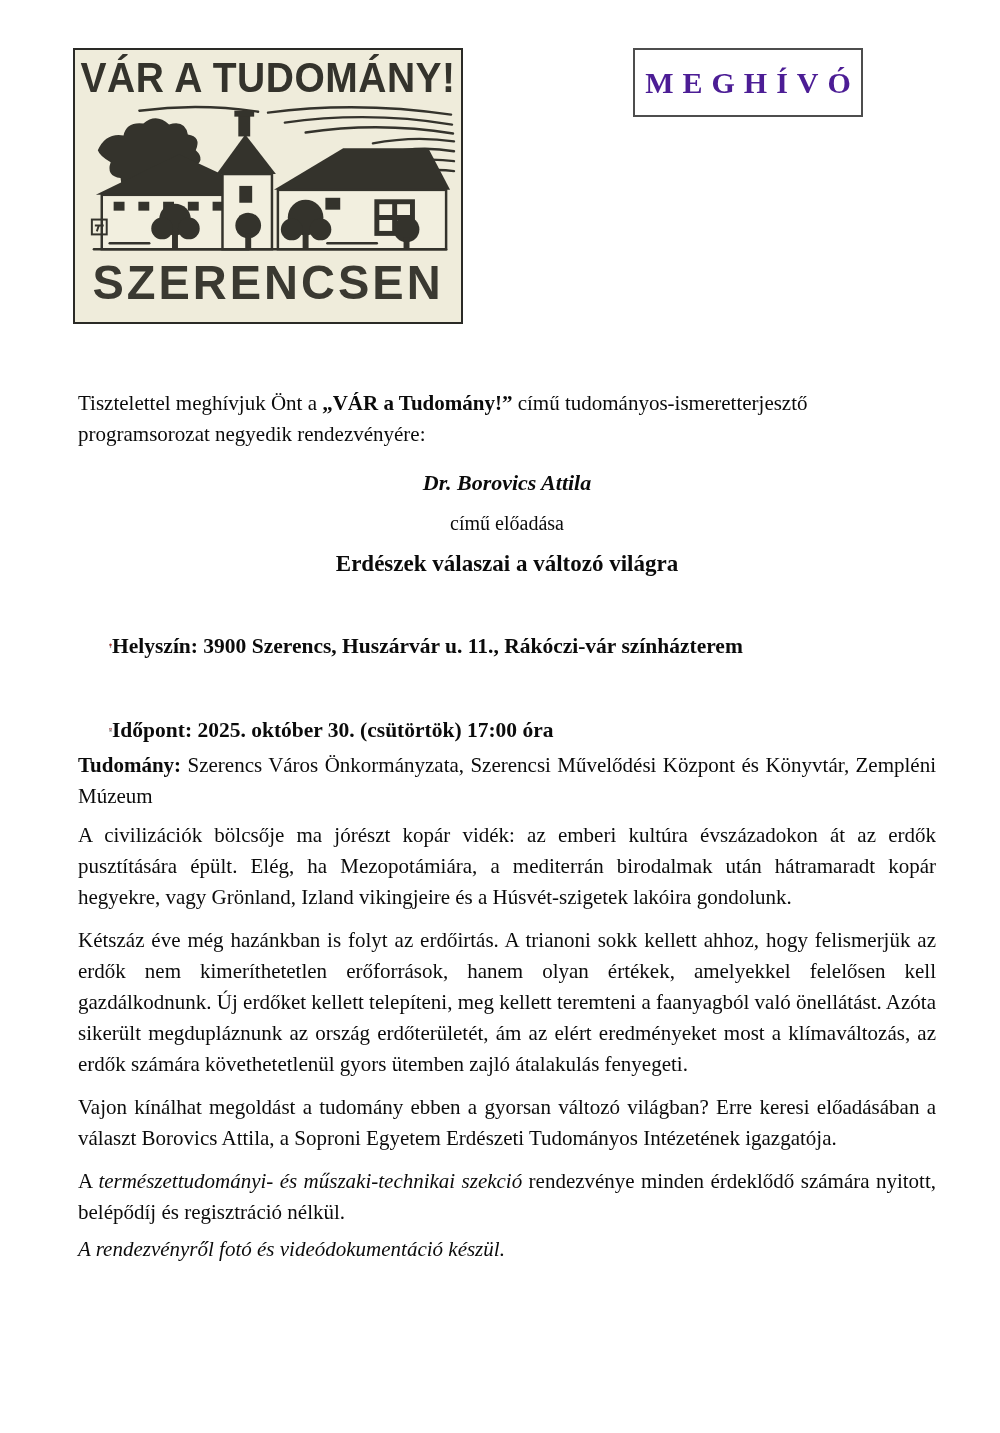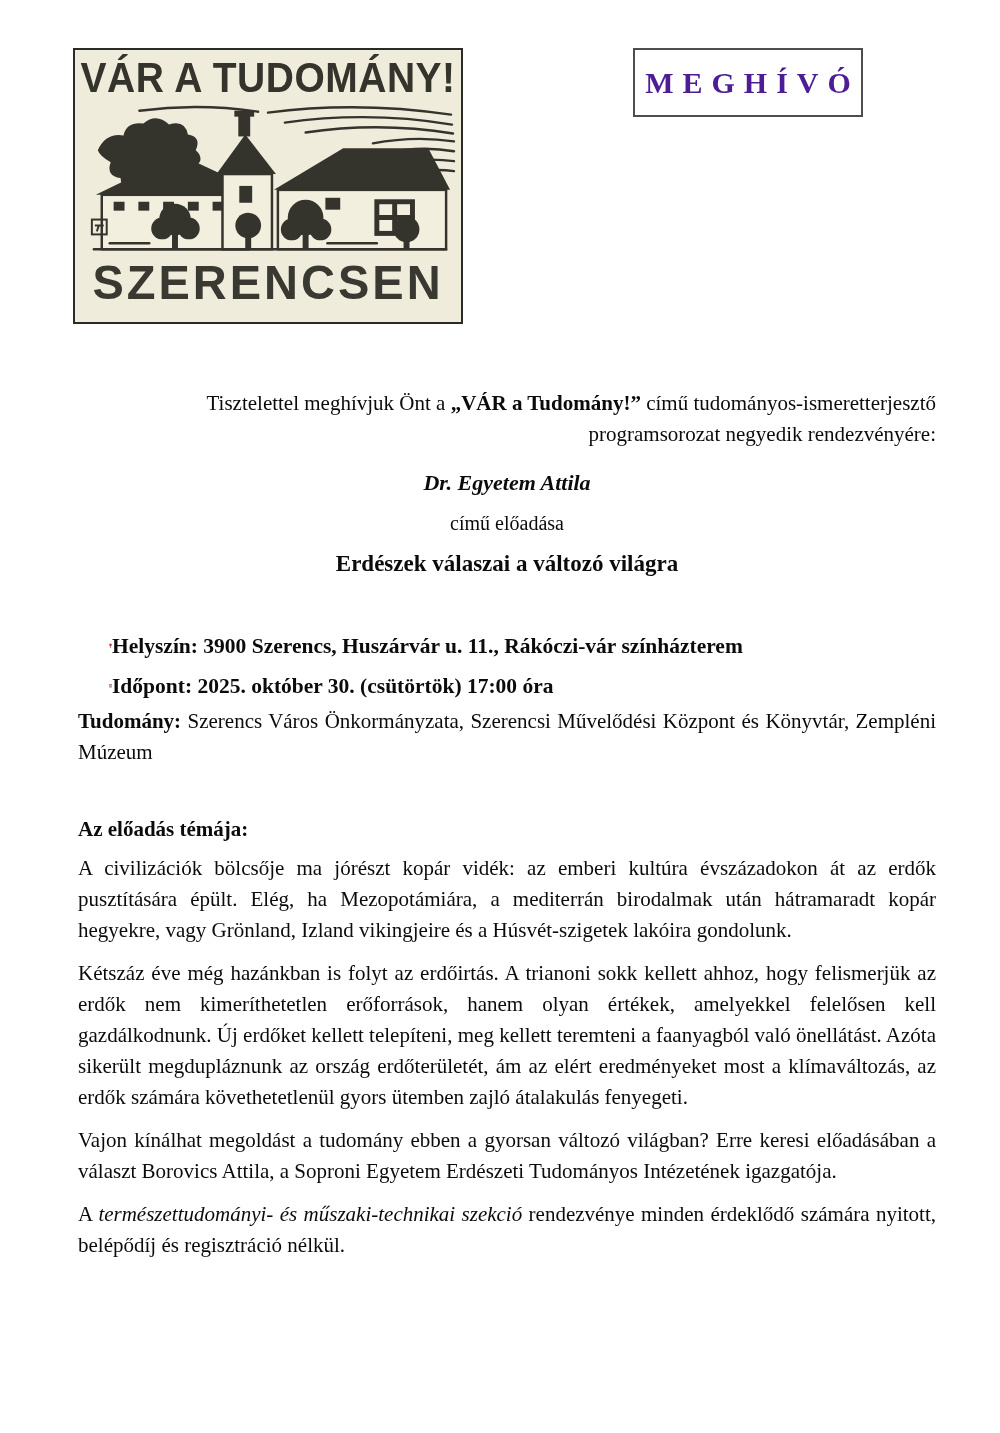--- a/index.html
+++ b/index.html
@@ -70,41 +70,42 @@
 
   
   .doc-body {
     position: absolute;
     left: 78px; top: 388px;
     width: 858px;
     font-size: 21px;
     line-height: 31px;
   }
   .doc-body p { margin: 0; }
-  .intro { text-align: right; }
+  .intro { text-align: left; }
   .centered { text-align: center; }
   .speaker {
     margin-top: 16px !important;
     font-weight: bold; font-style: italic;
     font-size: 22px; line-height: 34px;
   }
   .lecture-title {
     margin-top: 8px !important;
     font-weight: bold;
     font-size: 23px; line-height: 36px;
   }
   .lecture-suffix { margin-top: 8px !important; font-size: 20px; line-height: 30px; }
 
   .details { margin-top: 44px; }
   .detail-row {
     display: flex; align-items: center;
     height: 40px;
     font-weight: bold;
     font-size: 21.5px;
     white-space: nowrap;
+    margin-top: 44px;
   }
   .detail-row .icon-wrap { width: 34px; display: flex; justify-content: flex-end; align-items: center; padding-left: 31px; }
 
   .organizers { margin-top: 50px; text-align: justify; }
   .topic-heading { margin-top: 46px !important; font-weight: bold; }
   .para { text-align: justify; }
   .p1 { margin-top: 8px !important; }
   .p2, .p3 { margin-top: 12px !important; }
   .note-open { margin-top: 12px !important; text-align: justify; }
   .note-media { margin-top: 6px !important; font-style: italic; }
@@ -190,21 +191,21 @@
   </div>
 
   <div class="badge">
     <span>MEGHÍVÓ</span>
   </div>
 
   <div class="doc-body">
 
     <p class="intro"><span>Tisztelettel meghívjuk Önt a </span><span class="bold">„VÁR a Tudomány!”</span><span> című tudományos-ismeretterjesztő programsorozat negyedik rendezvényére:</span></p>
 
-    <p class="centered speaker">Dr. Egyetem Attila</p>
+    <p class="centered speaker">Dr. Borovics Attila</p>
     <p class="centered lecture-suffix">című előadása</p>
     <p class="centered lecture-title">Erdészek válaszai a változó világra</p>
 
     <div class="details">
       <div class="detail-row">
         <span class="icon-wrap">
           <svg width="21" height="34" viewBox="0 0 21 34" aria-hidden="true">
             <circle cx="10.5" cy="9" r="7.5" fill="#e63329" stroke="#151515" stroke-width="2"></circle>
             <path d="M8.8 17 L12.2 17 L11.3 31 L9.7 31 Z" fill="#e8e8e8" stroke="#151515" stroke-width="1.6"></path>
           </svg>
@@ -226,22 +227,22 @@
             </g>
             <text x="13.5" y="24" font-family="Liberation Sans, sans-serif" font-size="13" font-weight="bold" text-anchor="middle" fill="#151515">31</text>
           </svg>
         </span>
         <span>Időpont: 2025. október 30. (csütörtök) 17:00 óra</span>
       </div>
     </div>
 
     <p class="organizers"><span class="bold">Tudomány: </span><span>Szerencs Város Önkormányzata, Szerencsi Művelődési Központ és Könyvtár, Zempléni Múzeum</span></p>
 
-    <p class="topic-heading">Az előadás témája:</p>
     <p class="para p1">A civilizációk bölcsője ma jórészt kopár vidék: az emberi kultúra évszázadokon át az erdők pusztítására épült. Elég, ha Mezopotámiára, a mediterrán birodalmak után hátramaradt kopár hegyekre, vagy Grönland, Izland vikingjeire és a Húsvét-szigetek lakóira gondolunk.</p>
     <p class="para p2">Kétszáz éve még hazánkban is folyt az erdőirtás. A trianoni sokk kellett ahhoz, hogy felismerjük az erdők nem kimeríthetetlen erőforrások, hanem olyan értékek, amelyekkel felelősen kell gazdálkodnunk. Új erdőket kellett telepíteni, meg kellett teremteni a faanyagból való önellátást. Azóta sikerült megdupláznunk az ország erdőterületét, ám az elért eredményeket most a klímaváltozás, az erdők számára követhetetlenül gyors ütemben zajló átalakulás fenyegeti.</p>
     <p class="para p3">Vajon kínálhat megoldást a tudomány ebben a gyorsan változó világban? Erre keresi előadásában a választ Borovics Attila, a Soproni Egyetem Erdészeti Tudományos Intézetének igazgatója.</p>
 
     <p class="note-open"><span>A </span><span class="italic">természettudományi- és műszaki-technikai szekció</span><span> rendezvénye minden érdeklődő számára nyitott,  belépődíj és regisztráció nélkül.</span></p>
 
+    <p class="note-media">A rendezvényről fotó és videódokumentáció készül.</p>
 
   </div>
 </div>
 
 </body></html>

